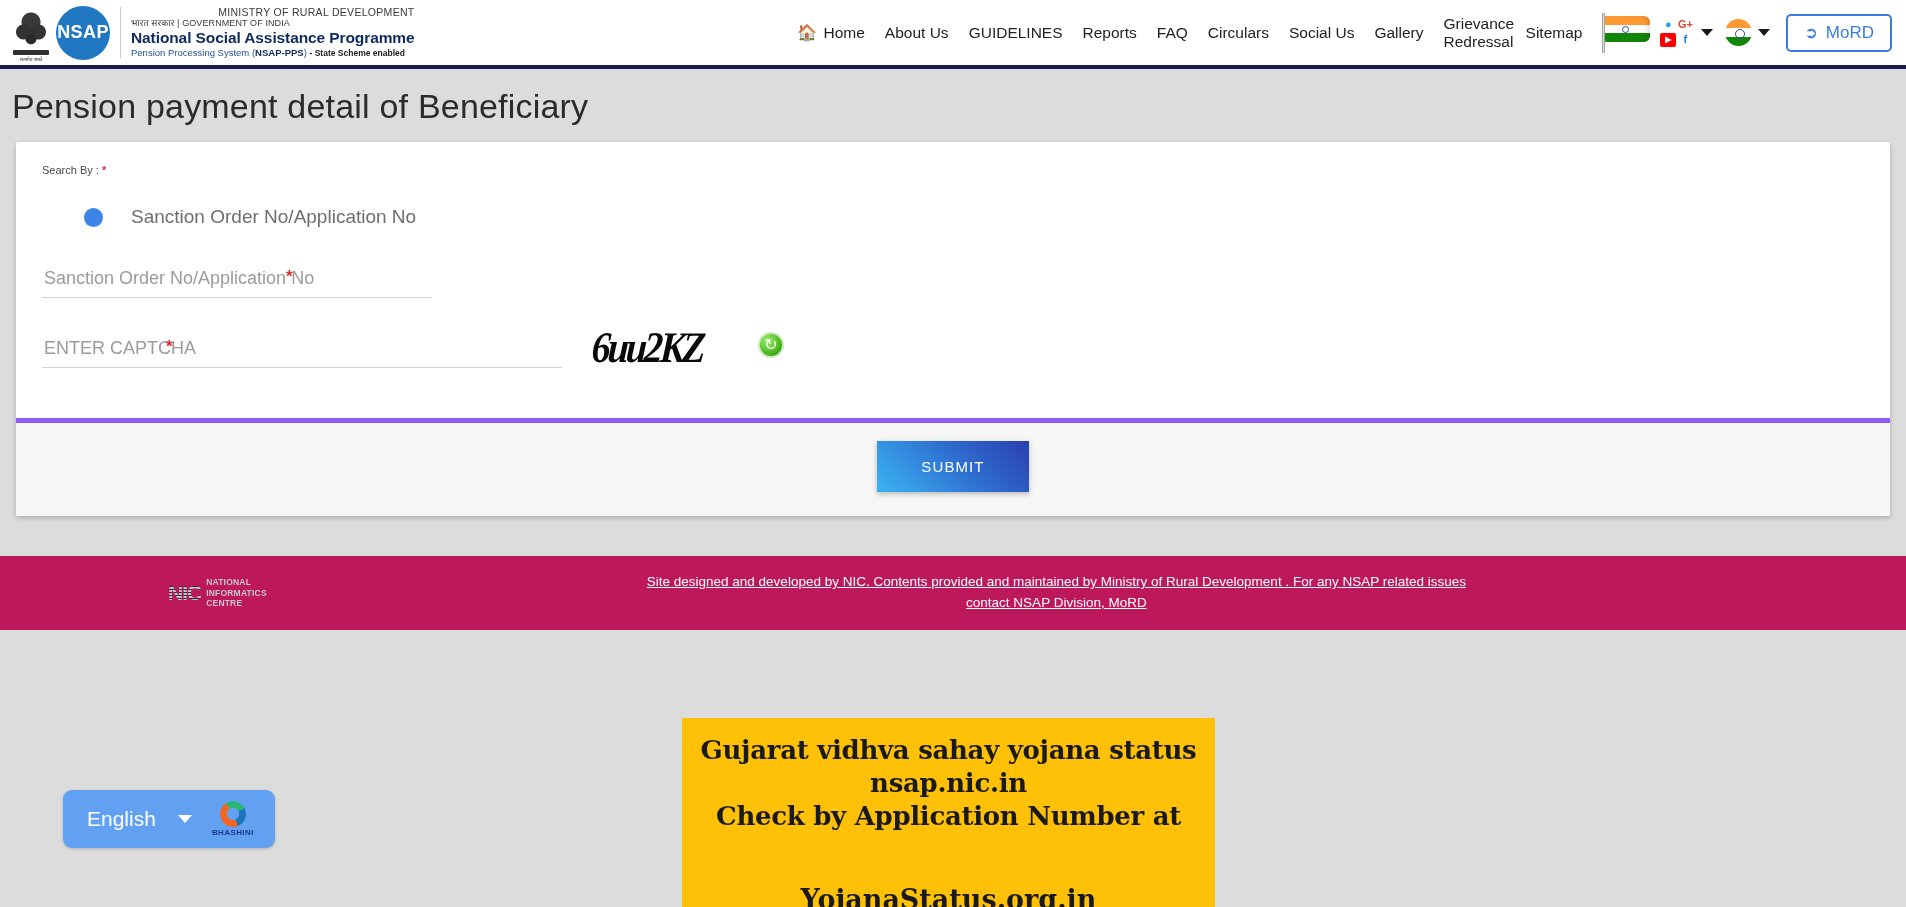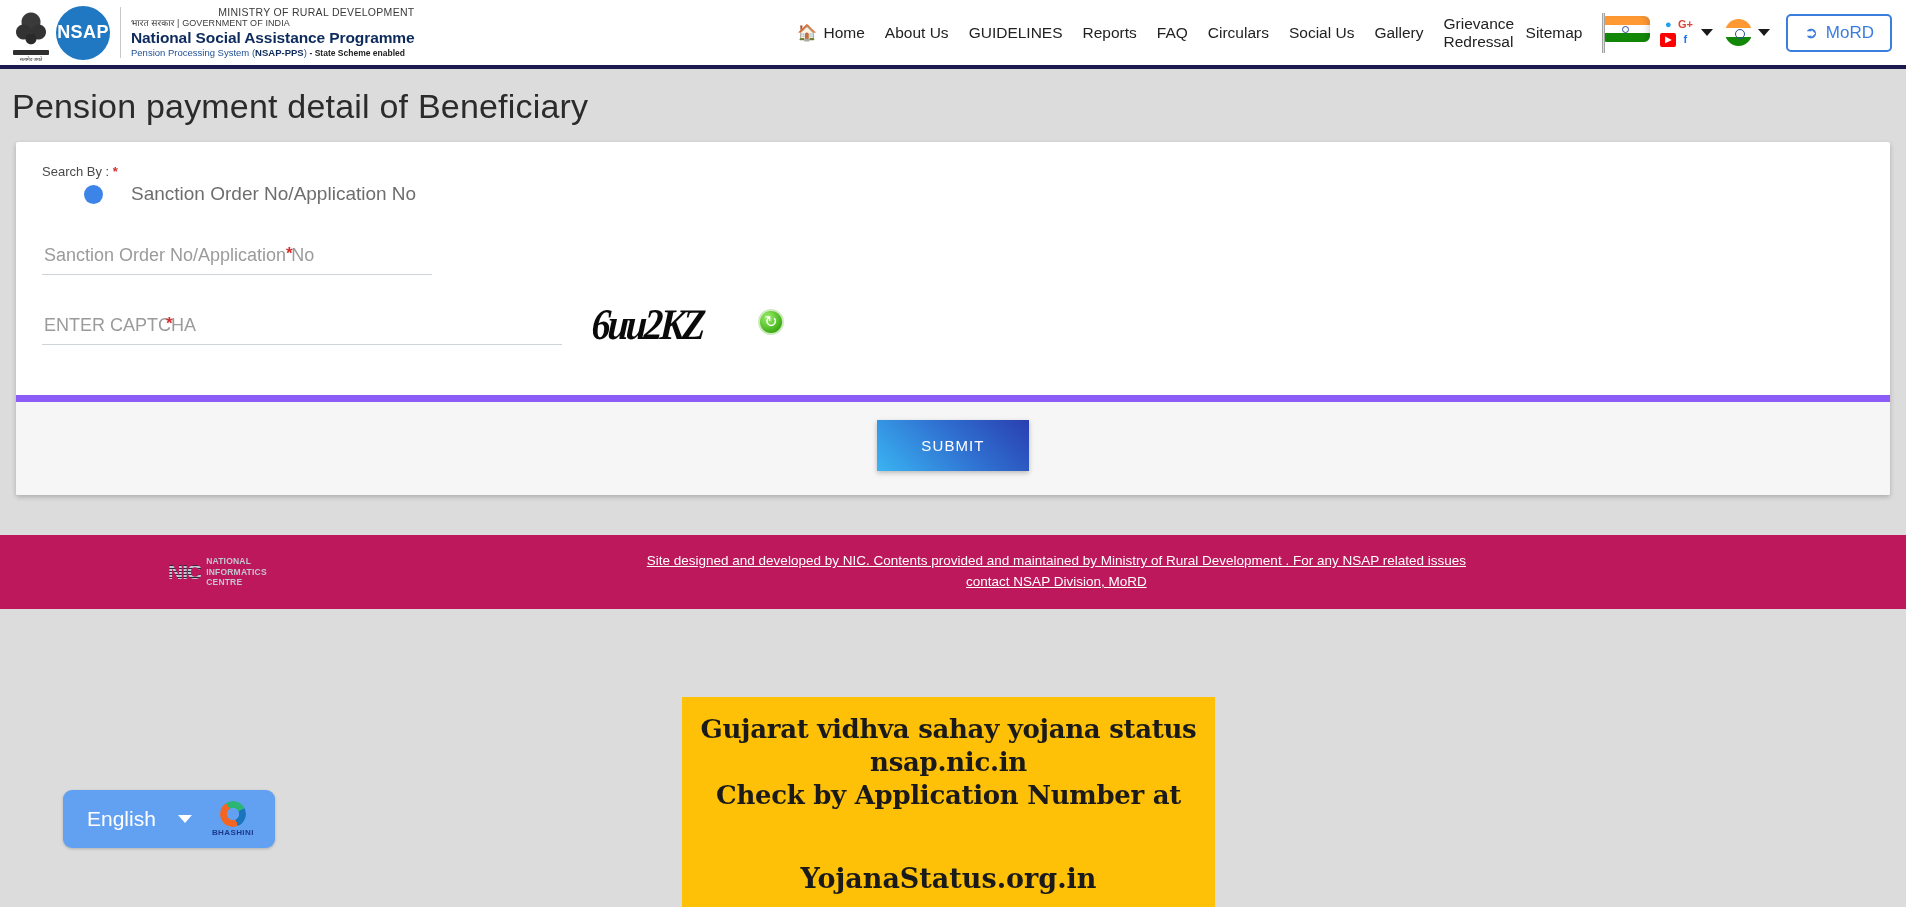--- a/index.html
+++ b/index.html
@@ -159,21 +159,21 @@
   }
   .card {
     margin: 0 16px;
     background: #ffffff;
     box-shadow: 0 2px 5px rgba(0,0,0,.22);
     border-radius: 2px;
     overflow: hidden;
   }
   .card-body { padding: 22px 26px 14px 26px; }
   .label-row {
-    font-size: 13px; color: #4a4a4a; margin-bottom: 4px;
+    font-size: 11px; color: #4a4a4a; margin-bottom: 30px;
   }
   .req { color: #d32f2f; font-weight: bold; }
   .radio-row { display: flex; align-items: center; padding-left: 42px; margin-bottom: 36px; }
   .radio-dot {
     width: 19px; height: 19px; border-radius: 50%;
     background: #3d84e8;
     cursor: pointer;
     flex: 0 0 auto;
   }
   .radio-label { font-size: 19px; color: #6e6e6e; margin-left: 28px; }
@@ -217,21 +217,21 @@
     margin-left: 55px; margin-top: -2px;
     width: 26px; height: 26px; border-radius: 50%;
     background: radial-gradient(circle at 35% 30%, #9cf06a, #3fae17 70%, #2b7d0f);
     border: 2px solid #cfe9bf;
     color: #fff; font-size: 16px; line-height: 22px; text-align: center;
     cursor: pointer;
     flex: 0 0 auto;
   }
   .card-footer {
     background: #f6f6f6;
-    border-top: 7px solid #8b5cf6;
+    border-top: 5px solid #8b5cf6;
     padding: 18px 0 24px 0;
     display: flex; justify-content: center;
   }
   .submit-btn {
     background: linear-gradient(45deg, #3ab4f2 0%, #2f6fd0 55%, #2a3fb0 100%);
     color: #fff;
     border: none;
     font-size: 15px;
     letter-spacing: 1.1px;
     padding: 17px 44px;

